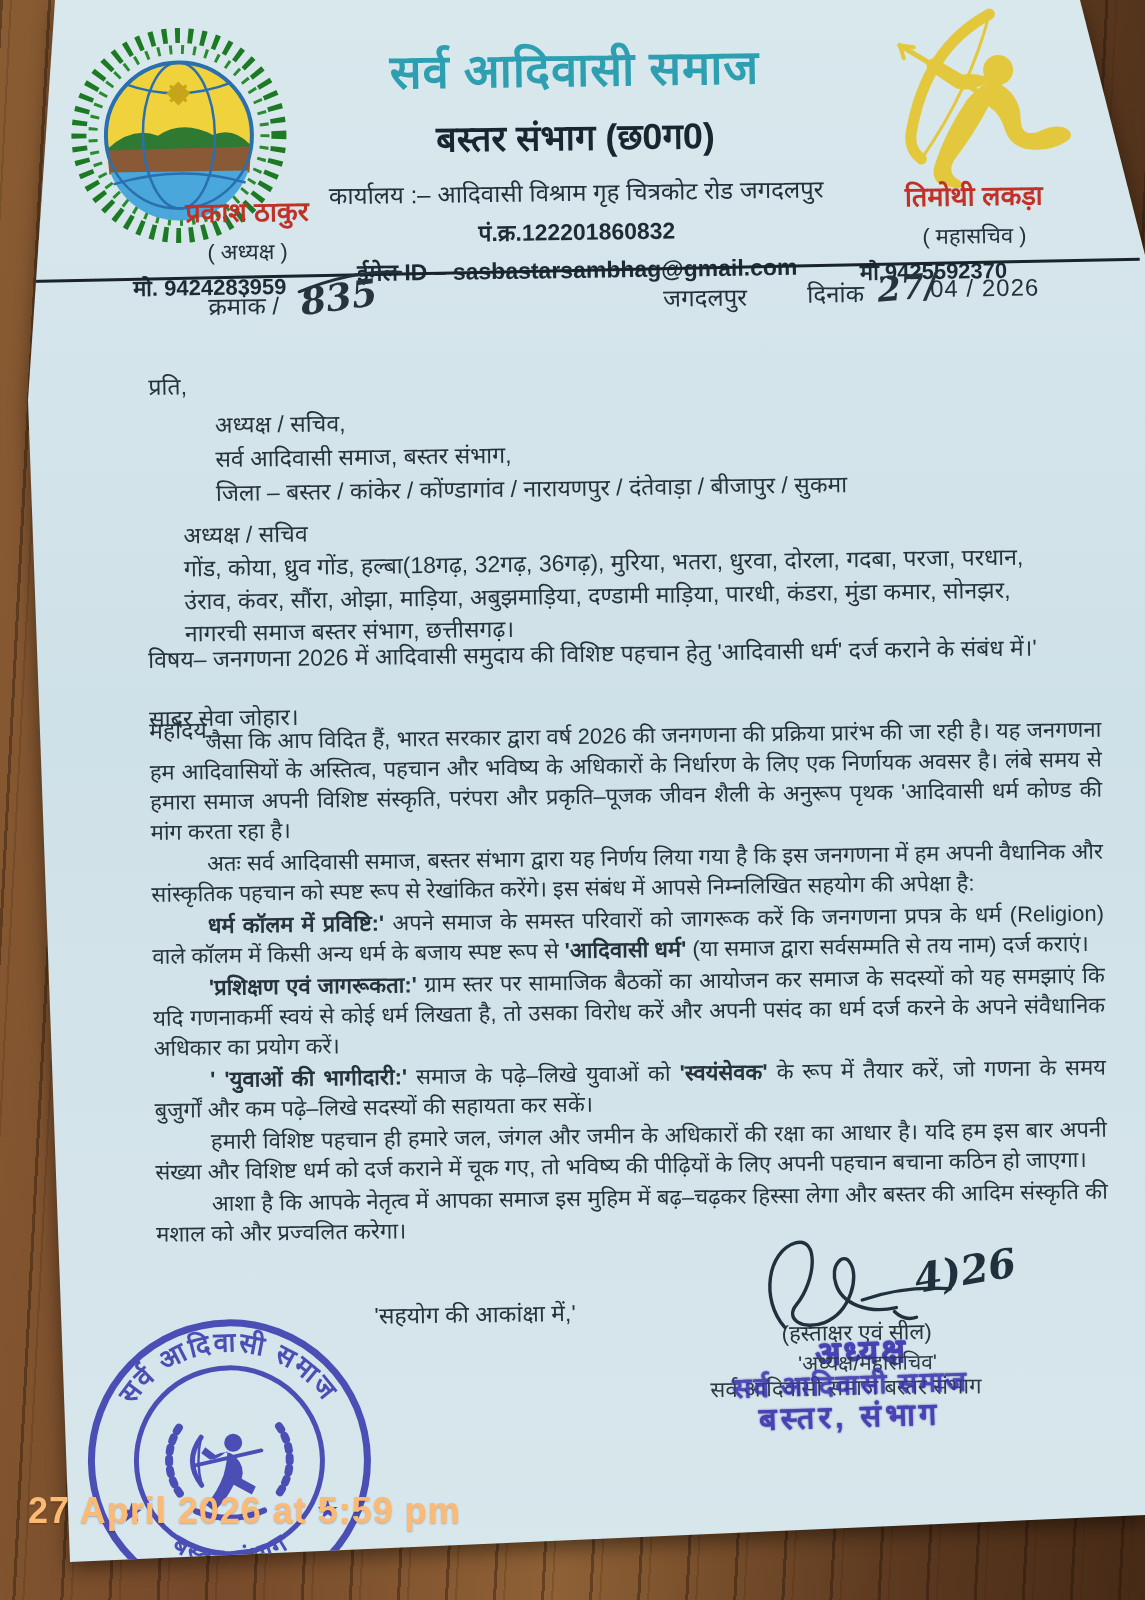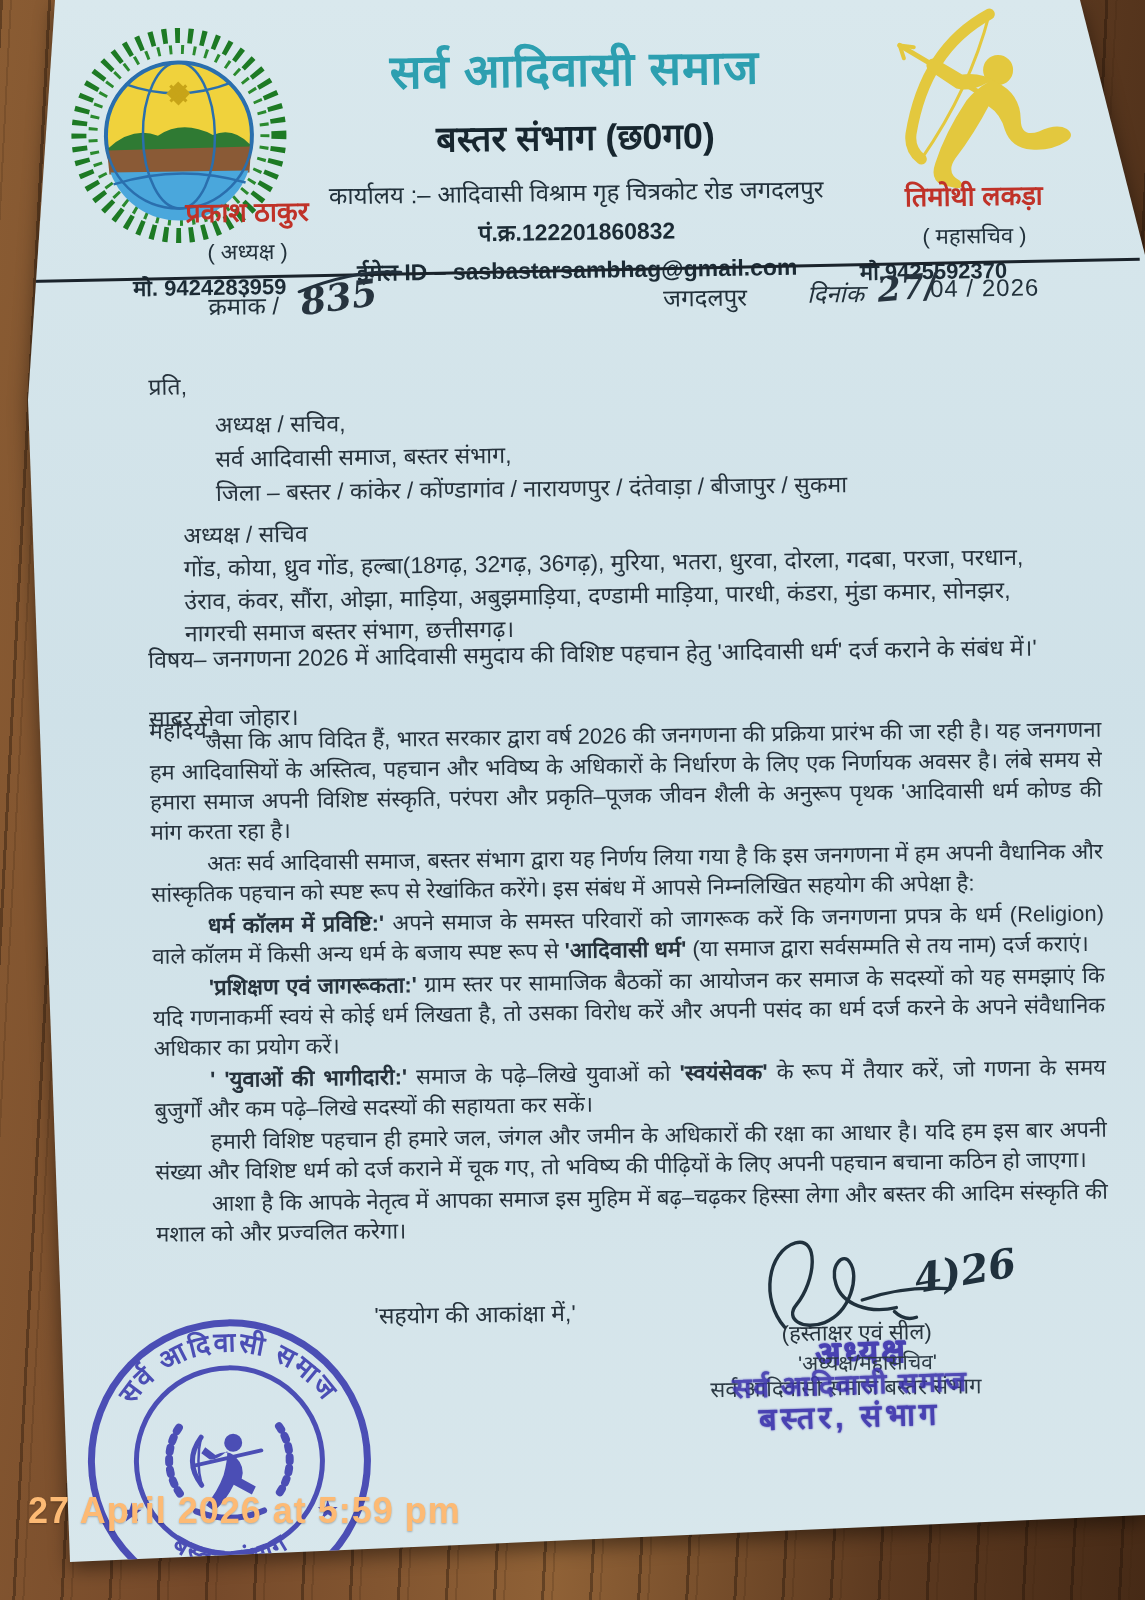--- a/index.html
+++ b/index.html
@@ -36,21 +36,21 @@
   .off-right{left:855px;top:182px;}
   .rule{position:absolute;left:32px;top:269px;width:1113px;height:3px;background:#1a232b;transform:rotate(-0.35deg);}
 
   
   .ref-row{position:absolute;left:0;top:280px;width:1145px;font-size:24px;color:#22313b;}
   .ref-serial-label{position:absolute;left:213px;top:4px;text-align:right;}
   .hand{font-family:"DejaVu Serif","Liberation Serif",serif;font-style:italic;color:#27343f;}
   .ref-serial-num{position:absolute;left:305px;top:-8px;font-size:37px;transform:rotate(-7deg);font-weight:bold;}
   .ref-flourish{position:absolute;left:300px;top:-16px;}
   .ref-place{position:absolute;left:668px;top:2px;}
-  .ref-date-label{position:absolute;left:812px;top:0px;font-style:italic;}
+  .ref-date-label{position:absolute;left:812px;top:0px;}
   .ref-date-hand{position:absolute;left:882px;top:-8px;font-size:34px;font-weight:bold;transform:rotate(-4deg);}
   .ref-date-rest{position:absolute;left:935px;top:0px;letter-spacing:1px;}
 
   
   .line{position:absolute;font-size:23px;color:#26323c;white-space:nowrap;}
   .body-text{position:absolute;left:148px;top:722px;width:952px;font-size:22px;line-height:30px;text-align:justify;color:#26323c;}
   .para{margin:0 0 2px 0;text-indent:56px;}
   .para .b{font-weight:bold;}
   .closing{position:absolute;left:365px;top:1296px;font-size:23px;color:#26323c;}
 

